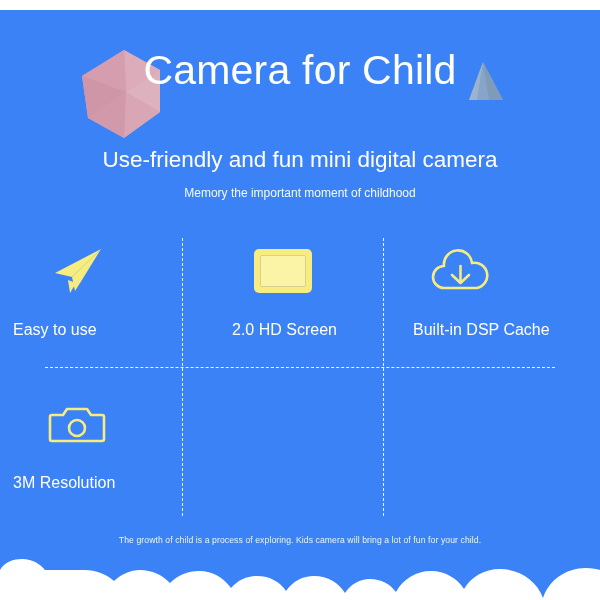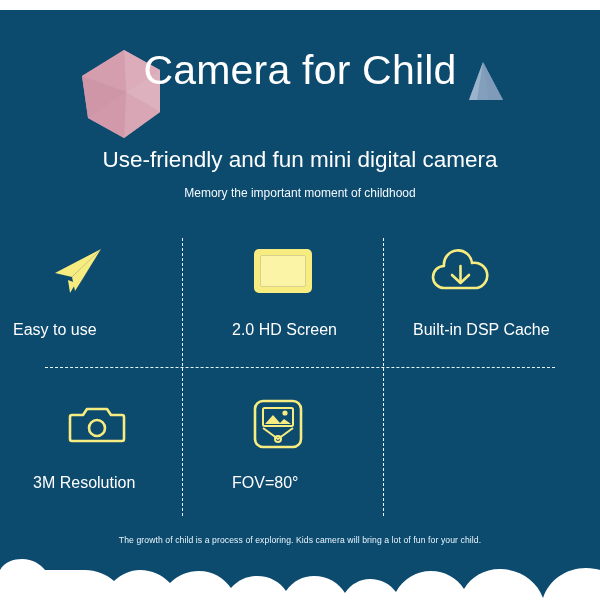--- a/index.html
+++ b/index.html
@@ -15,21 +15,21 @@
     overflow: hidden;
     font-family: "Liberation Sans", sans-serif;
   }
   
   #blue-panel {
     position: absolute;
     left: 0;
     top: 10px;
     width: 600px;
     height: 590px;
-    background: #0c4a6e;
+    background: #3b82f6;
     overflow: hidden;
   }
   
   .deco {
     position: absolute;
     pointer-events: none;
   }
   #deco-pink { left: 74px; top: 38px; }
   #deco-blue { left: 463px; top: 50px; }
 
@@ -102,21 +102,21 @@
     color: #ffffff;
     font-size: 16px;
     font-weight: 400;
     margin-top: 19px;
     margin-left: 13px;
     white-space: nowrap;
   }
   .f0 { left: 0px;   top: 0px;   }
   .f1 { left: 190px; top: 0px;   }
   .f2 { left: 385px; top: 0px;   }
-  .f3 { left: 0px;   top: 153px; margin-left: 20px; }
+  .f3 { left: 0px;   top: 153px; }
   .f4 { left: 190px; top: 153px; }
   .f5 { left: 385px; top: 153px; }
 
   .f1 .flabel, .f4 .flabel { margin-left: 42px; }
   .f2 .flabel, .f5 .flabel { margin-left: 28px; }
   .f1 .ficon, .f4 .ficon { margin-left: 62px; }
   .f2 .ficon, .f5 .ficon { margin-left: 45px; }
 
   
   .dash-v {
@@ -229,33 +229,20 @@
       <div class="feature f3">
         <div class="ficon">
           <svg width="58" height="46" viewBox="0 0 58 46">
             <path d="M4,14 h11 l4,-6 h20 l4,6 h11 a2,2 0 0 1 2,2 v22 a2,2 0 0 1 -2,2 h-50 a2,2 0 0 1 -2,-2 v-22 a2,2 0 0 1 2,-2 z" fill="none" stroke="#f7ec7f" stroke-width="2.6" stroke-linejoin="round"></path>
             <circle cx="29" cy="27" r="8" fill="none" stroke="#f7ec7f" stroke-width="2.6"></circle>
           </svg>
         </div>
         <div class="flabel">3M Resolution</div>
       </div>
 
-      <div class="feature f4">
-        <div class="ficon">
-          <svg width="52" height="52" viewBox="0 0 52 52">
-            <rect x="3" y="3" width="46" height="46" rx="8" ry="8" fill="none" stroke="#f7ec7f" stroke-width="2.6"></rect>
-            <rect x="11" y="10" width="30" height="18" rx="1.5" ry="1.5" fill="none" stroke="#f7ec7f" stroke-width="2"></rect>
-            <path d="M13,26 l8,-9 l7,8 l4,-4 l7,5 v0 z" fill="#f7ec7f"></path>
-            <circle cx="33" cy="15" r="2.6" fill="#f7ec7f"></circle>
-            <polyline points="11,30 26,41 41,30" fill="none" stroke="#f7ec7f" stroke-width="2" stroke-linejoin="round"></polyline>
-            <circle cx="26" cy="41" r="3" fill="none" stroke="#f7ec7f" stroke-width="2"></circle>
-          </svg>
-        </div>
-        <div class="flabel">FOV=80°</div>
-      </div>
 
 
     </div>
 
     <div id="footer-note">The growth of child is a process of exploring. Kids camera will bring a lot of fun for your child.</div>
 
     <svg id="cloud-bottom" viewBox="0 0 600 52" preserveAspectRatio="none">
       <path d="M0,52 L0,22
                C4,14 14,11 22,11
                C33,11 40,16 45,22

